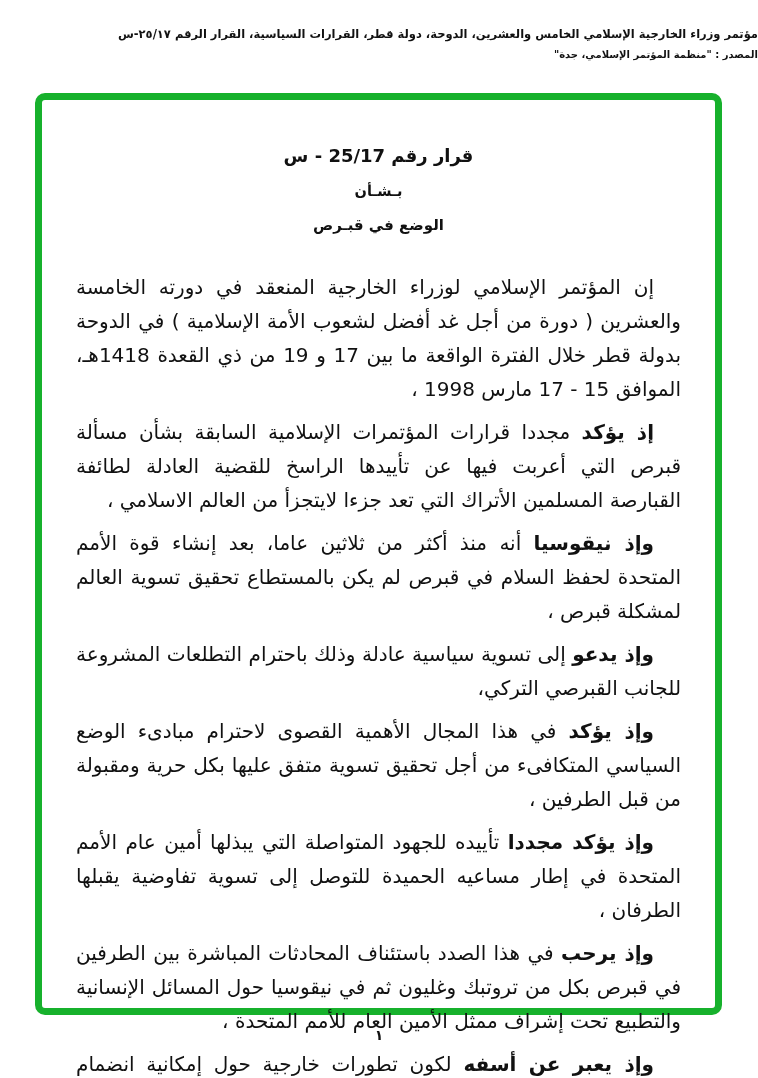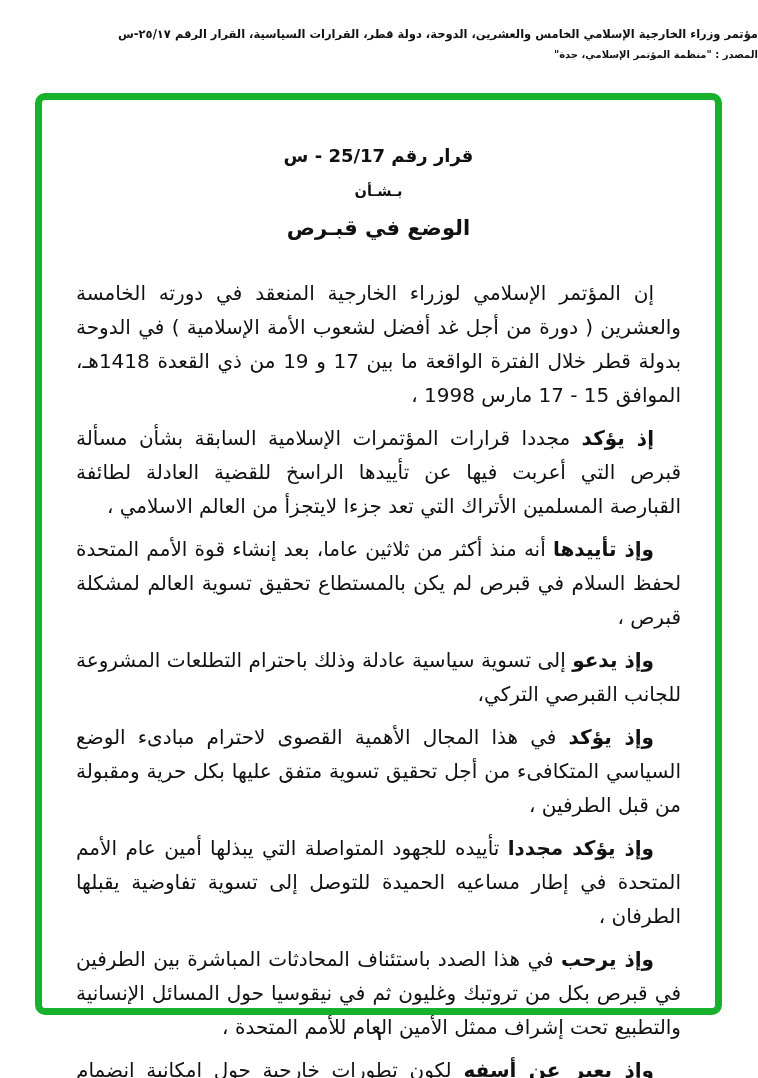--- a/index.html
+++ b/index.html
@@ -39,21 +39,21 @@
     border-radius: 10px;
     padding: 45px 34px 0 34px;
     background: #ffffff;
   }
   .doc-title, .doc-subtitle, .doc-subject {
     text-align: center;
     font-weight: bold;
   }
   .doc-title   { font-size: 18px; }
   .doc-subtitle{ font-size: 14.5px; margin-top: 17px; }
-  .doc-subject { font-size: 21px;  margin-top: 17px; }
+  .doc-subject { font-size: 15px;  margin-top: 17px; }
   .doc-body {
     margin-top: 36px;
     font-size: 20px;
     line-height: 34px;
     text-align: justify;
   }
   .doc-body p {
     margin: 0 0 9px 0;
     text-indent: 27px;
   }
@@ -81,21 +81,21 @@
   <div class="doc-subject">الوضع في قبـرص</div>
 
   <div class="doc-body">
     <p>
       <span class="lead"></span><span>إن المؤتمر الإسلامي لوزراء الخارجية المنعقد في دورته الخامسة والعشرين ( دورة من أجل غد أفضل لشعوب الأمة الإسلامية ) في الدوحة بدولة قطر خلال الفترة الواقعة ما بين 17 و 19 من ذي القعدة 1418هـ، الموافق 15 - 17 مارس 1998 ،</span>
     </p>
     <p>
       <span class="lead">إذ يؤكد</span><span> مجددا قرارات المؤتمرات الإسلامية السابقة بشأن مسألة قبرص التي أعربت فيها عن تأييدها الراسخ للقضية العادلة لطائفة القبارصة المسلمين الأتراك التي تعد جزءا لايتجزأ من العالم الاسلامي ،</span>
     </p>
     <p>
-      <span class="lead">وإذ تأييدها</span><span> أنه منذ أكثر من ثلاثين عاما، بعد إنشاء قوة الأمم المتحدة لحفظ السلام في قبرص لم يكن بالمستطاع تحقيق تسوية العالم لمشكلة قبرص ،</span>
+      <span class="lead">وإذ نيقوسيا</span><span> أنه منذ أكثر من ثلاثين عاما، بعد إنشاء قوة الأمم المتحدة لحفظ السلام في قبرص لم يكن بالمستطاع تحقيق تسوية العالم لمشكلة قبرص ،</span>
     </p>
     <p>
       <span class="lead">وإذ يدعو</span><span> إلى تسوية سياسية عادلة وذلك باحترام التطلعات المشروعة للجانب القبرصي التركي،</span>
     </p>
     <p>
       <span class="lead">وإذ يؤكد</span><span> في هذا المجال الأهمية القصوى لاحترام مبادىء الوضع السياسي المتكافىء من أجل تحقيق تسوية متفق عليها بكل حرية ومقبولة من قبل الطرفين ،</span>
     </p>
     <p>
       <span class="lead">وإذ يؤكد مجددا</span><span> تأييده للجهود المتواصلة التي يبذلها أمين عام الأمم المتحدة في إطار مساعيه الحميدة للتوصل إلى تسوية تفاوضية يقبلها الطرفان ،</span>
     </p>

